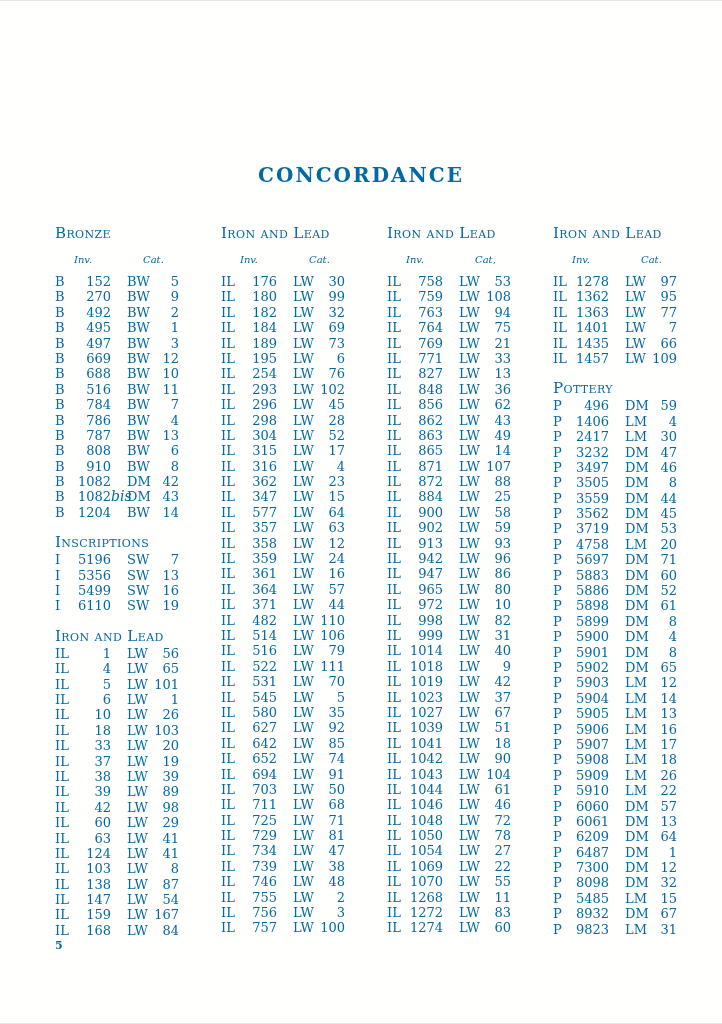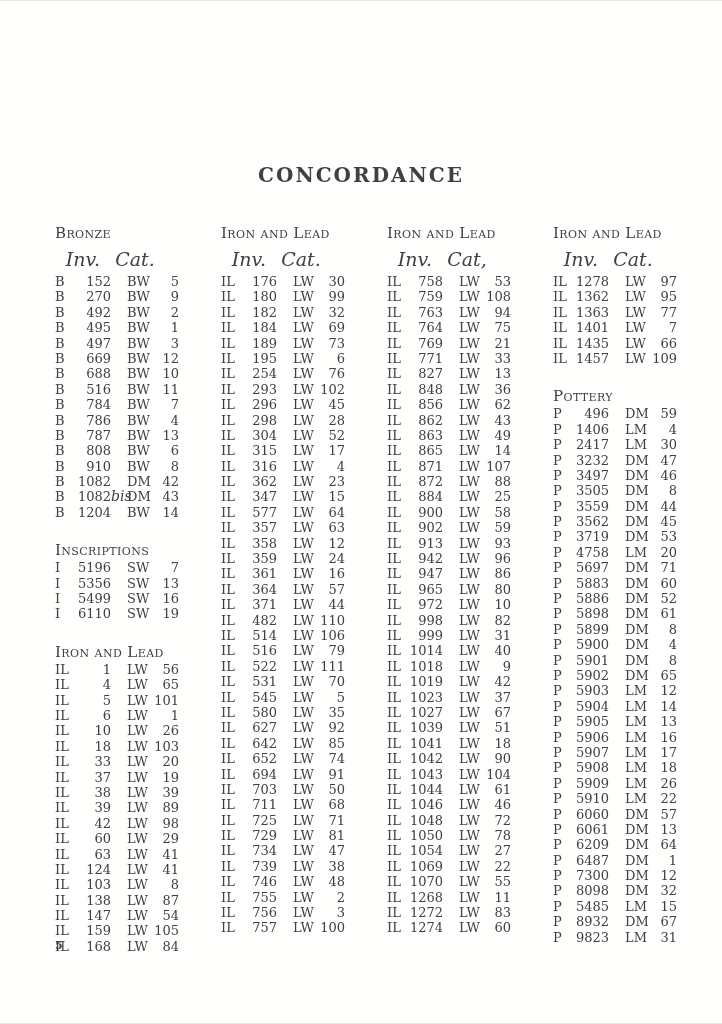--- a/index.html
+++ b/index.html
@@ -7,21 +7,21 @@
     padding: 0;
     background: #ffffff;
   }
   .page {
     position: relative;
     width: 722px;
     height: 1024px;
     background: #fffffe;
     overflow: hidden;
     font-family: "DejaVu Serif", "Liberation Serif", serif;
-    color: #404040;
+    color: #0369a1;
   }
   .scan-edge-top, .scan-edge-bottom {
     position: absolute;
     left: 0;
     width: 100%;
     height: 1px;
     background: #e8e8e6;
   }
   .scan-edge-top { top: 0; }
   .scan-edge-bottom { bottom: 0; }
@@ -52,33 +52,33 @@
   .sec-heading {
     font-variant: small-caps;
     font-size: 15px;
     height: 16px;
     line-height: 16px;
     letter-spacing: 0.4px;
     margin-top: 18px;
     white-space: nowrap;
   }
   .sec-gap .sec-heading {
-    margin-top: 22px;
+    margin-top: 14px;
   }
 
   .hdr {
     display: flex;
     margin-top: 11px;
     height: 15px;
     line-height: 15px;
-    font-size: 19px;
+    font-size: 10px;
     font-style: italic;
   }
   .h-inv { width: 56px; text-align: center; }
-  .h-cat { width: 44px; margin-left: 2px; text-align: center; }
+  .h-cat { width: 44px; margin-left: 32px; }
 
   .rows { margin-top: 7px; }
   .rows.tight { margin-top: 2px; }
 
   .row {
     display: flex;
     height: 15.4px;
     line-height: 15.4px;
     font-size: 13px;
     white-space: nowrap;
@@ -347,21 +347,21 @@
             <div class="row">
               <span class="c-pre">IL</span>
               <span class="c-inv">147</span>
               <span class="c-cat">LW</span>
               <span class="c-num">54</span>
             </div>
             <div class="row">
               <span class="c-pre">IL</span>
               <span class="c-inv">159</span>
               <span class="c-cat">LW</span>
-              <span class="c-num">105</span>
+              <span class="c-num">167</span>
             </div>
             <div class="row">
               <span class="c-pre">IL</span>
               <span class="c-inv">168</span>
               <span class="c-cat">LW</span>
               <span class="c-num">84</span>
             </div>
           </div>
         </div>
       </div>

